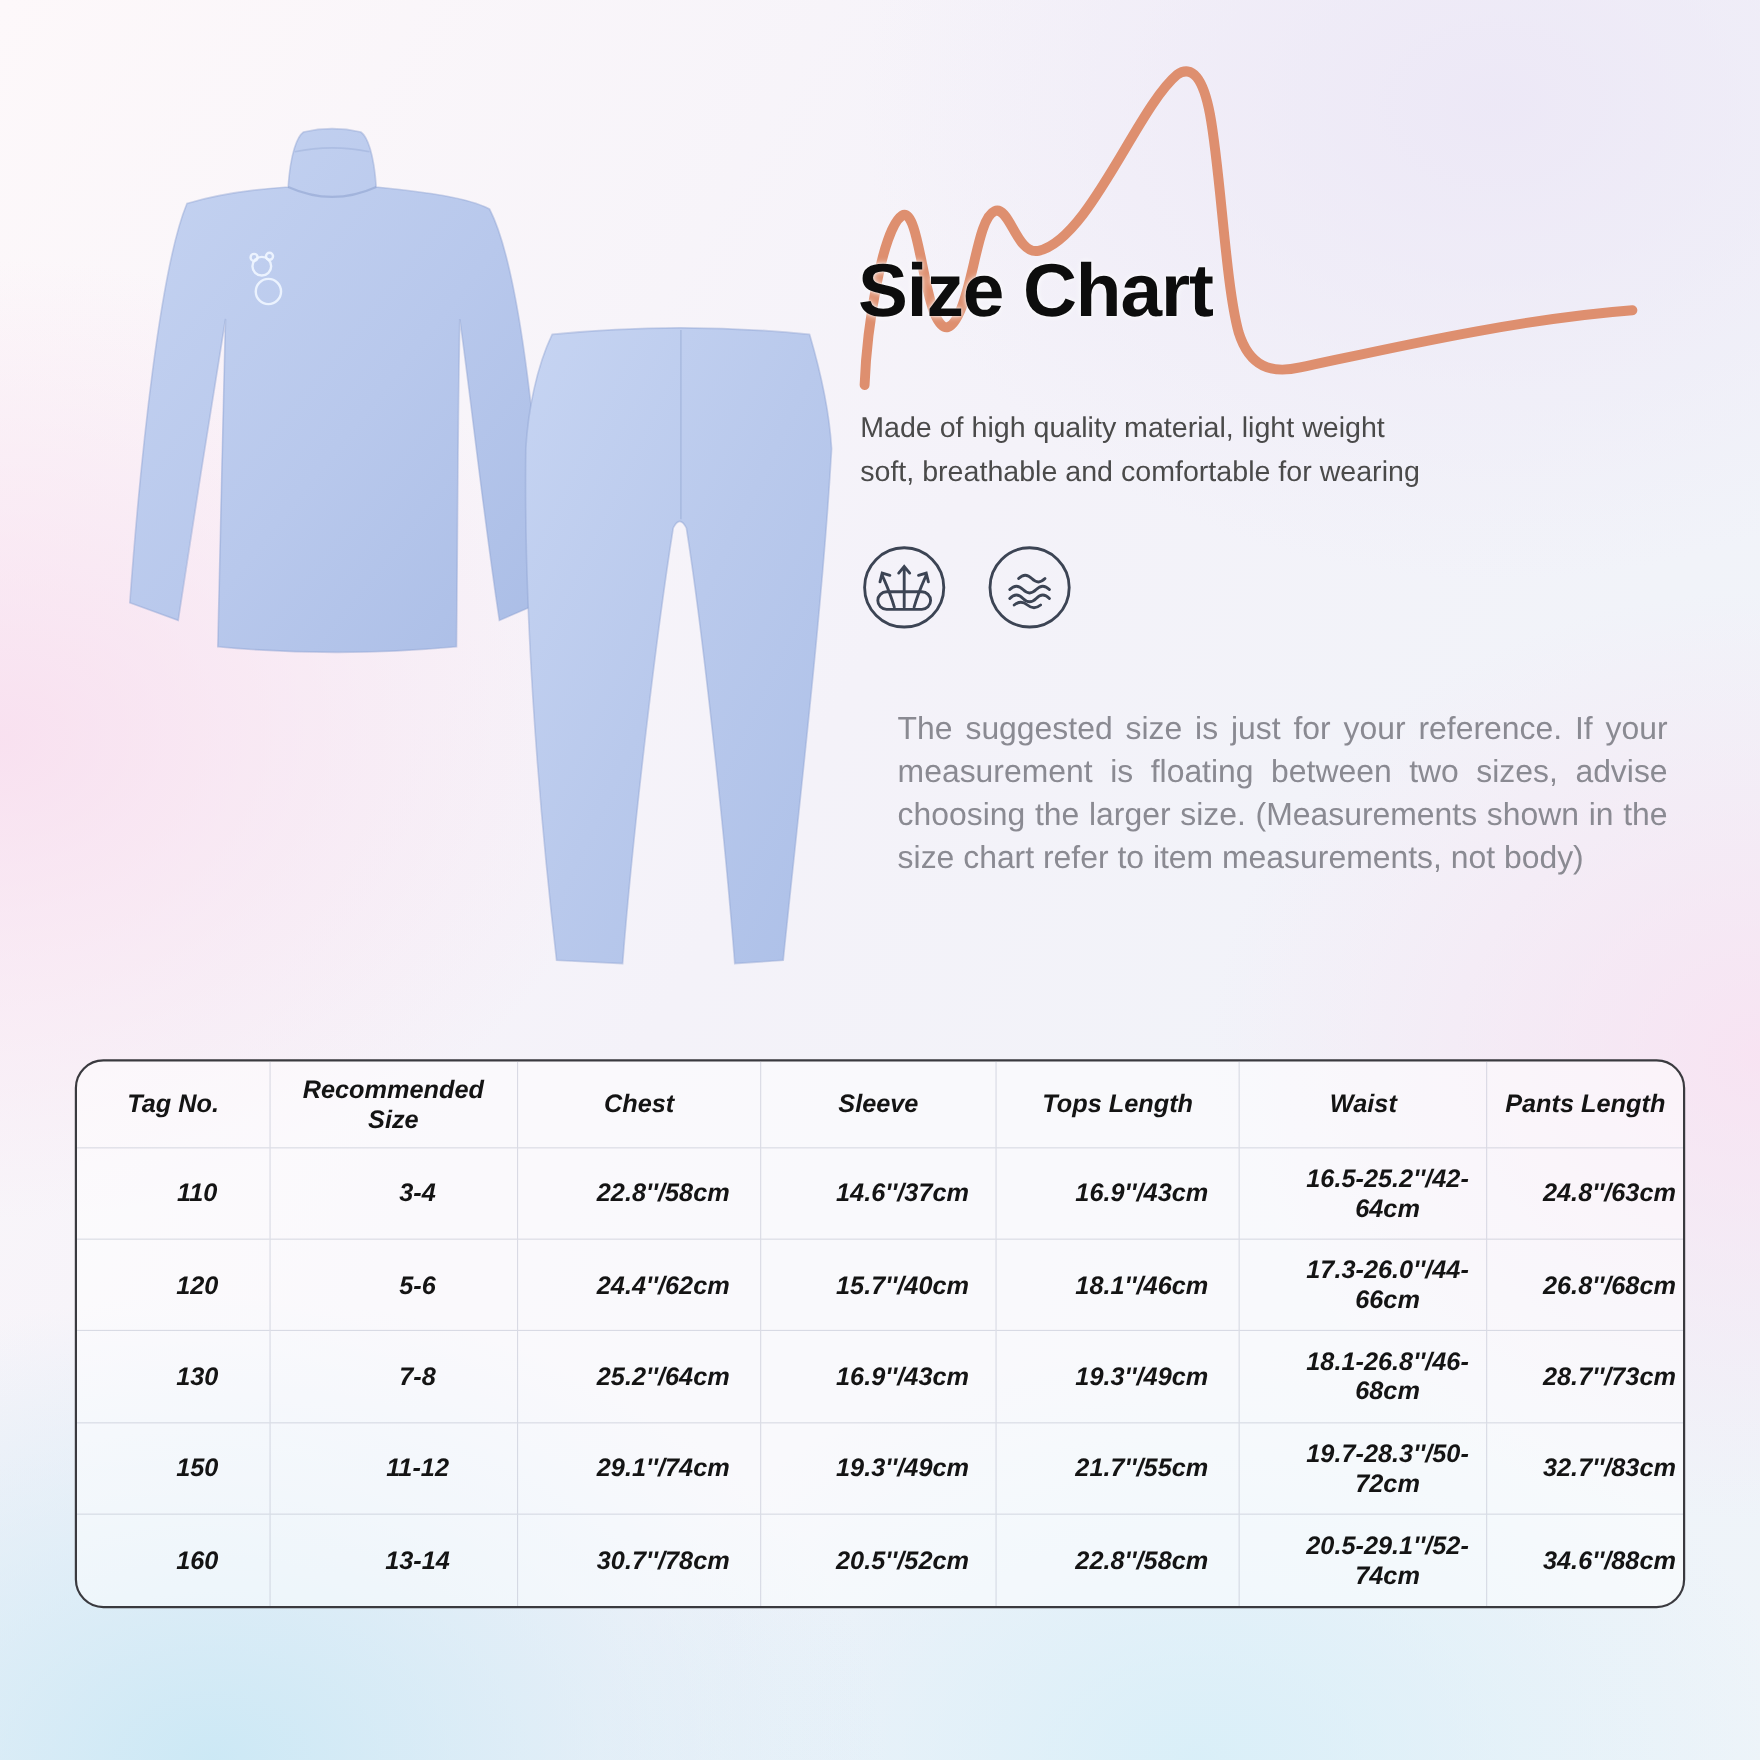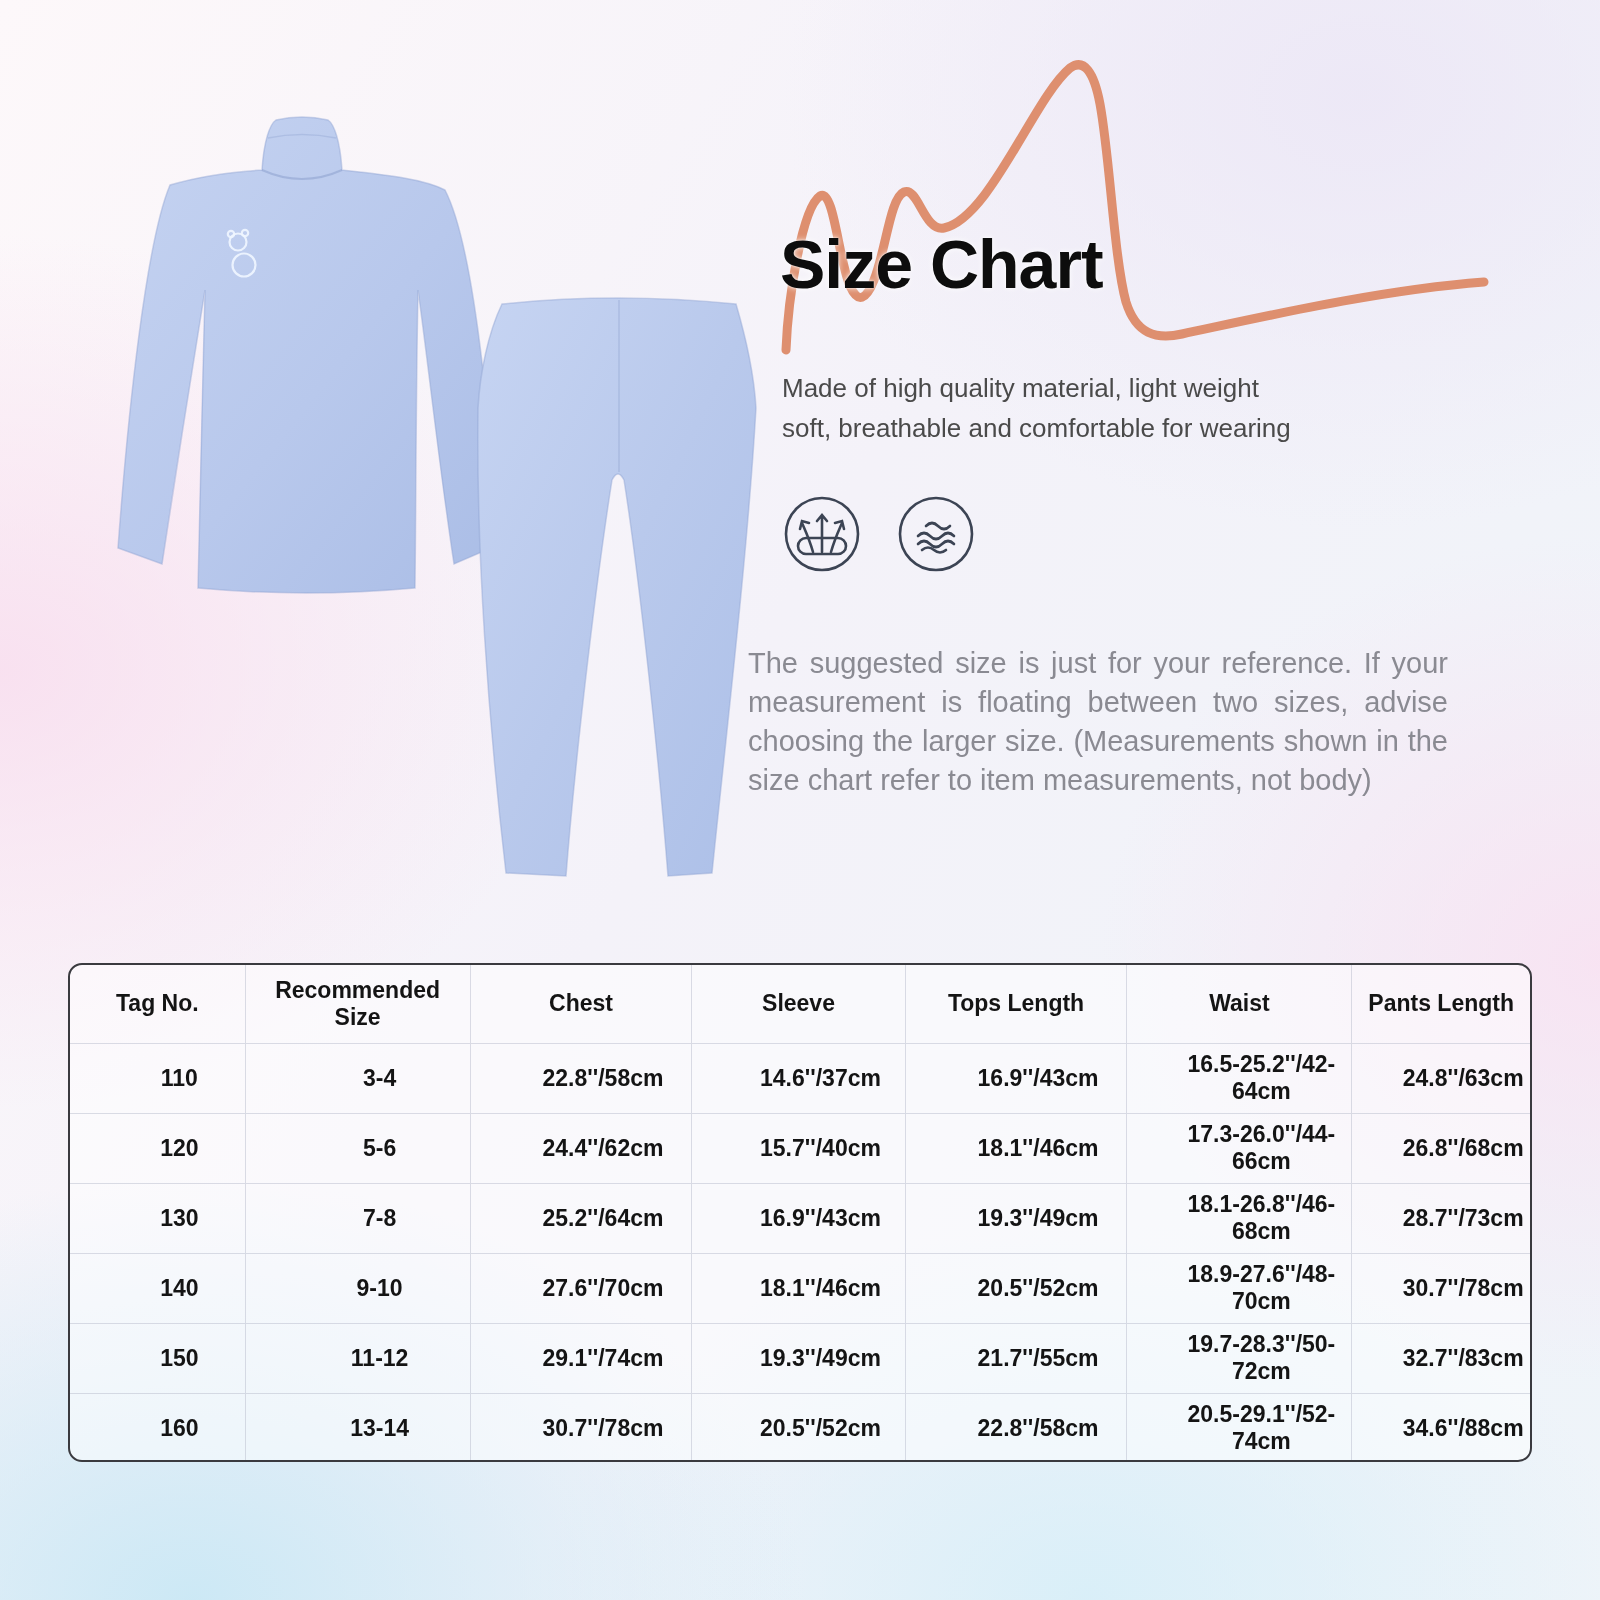--- a/index.html
+++ b/index.html
@@ -25,33 +25,34 @@
     text-shadow:0 0 6px rgba(255,255,255,.9),0 0 2px rgba(255,255,255,.9);
     margin-top:20px;
   }
   .desc{
     left:782px; top:368px; width:620px; z-index:2;
     font-size:26px; line-height:40px; color:#4a4a4a;
   }
   .feature-icons{ left:782px; top:494px; display:flex; gap:34px; z-index:2; }
   .feature-icons svg{ width:80px; height:80px; }
   .note{
-    left:748px; top:644px; width:700px; z-index:2;
+    left:816px; top:644px; width:700px; z-index:2;
     font-size:29px; line-height:39px; color:#8a8a92; text-align:justify;
   }
 
   
   .shirt{ left:110px; top:112px; width:396px; height:500px; }
   .pants{ left:472px; top:288px; width:290px; height:600px; }
 
   
   .table-card{
     left:68px; top:963px; width:1464px; height:499px;
-    border:2px solid #3a3a3f; border-radius:14px; overflow:hidden;
+    border:2px solid #3a3a3f; border-radius:26px; overflow:hidden;
     background:rgba(255,255,255,0.52);
+    font-style:italic;
   }
   table{ width:100%; height:100%; border-collapse:collapse; table-layout:fixed; }
   th,td{
     text-align:center; vertical-align:middle;
     font-size:23px; font-weight:700; color:#141414; padding:0 4px;
   }
   thead th{ height:78px; }
   tbody td{ height:70px; }
   td+td, th+th{ border-left:1px solid rgba(183,188,203,0.5); }
   tbody tr td{ border-top:1px solid rgba(183,188,203,0.5);padding-left:48px; }
@@ -198,29 +199,20 @@
         <tr>
           <td>130</td>
           <td>7-8</td>
           <td>25.2''/64cm</td>
           <td>16.9''/43cm</td>
           <td>19.3''/49cm</td>
           <td>18.1-26.8''/46-68cm</td>
           <td>28.7''/73cm</td>
         </tr>
         <tr>
-          <td>140</td>
-          <td>9-10</td>
-          <td>27.6''/70cm</td>
-          <td>18.1''/46cm</td>
-          <td>20.5''/52cm</td>
-          <td>18.9-27.6''/48-70cm</td>
-          <td>30.7''/78cm</td>
-        </tr>
-        <tr>
           <td>150</td>
           <td>11-12</td>
           <td>29.1''/74cm</td>
           <td>19.3''/49cm</td>
           <td>21.7''/55cm</td>
           <td>19.7-28.3''/50-72cm</td>
           <td>32.7''/83cm</td>
         </tr>
         <tr>
           <td>160</td>

